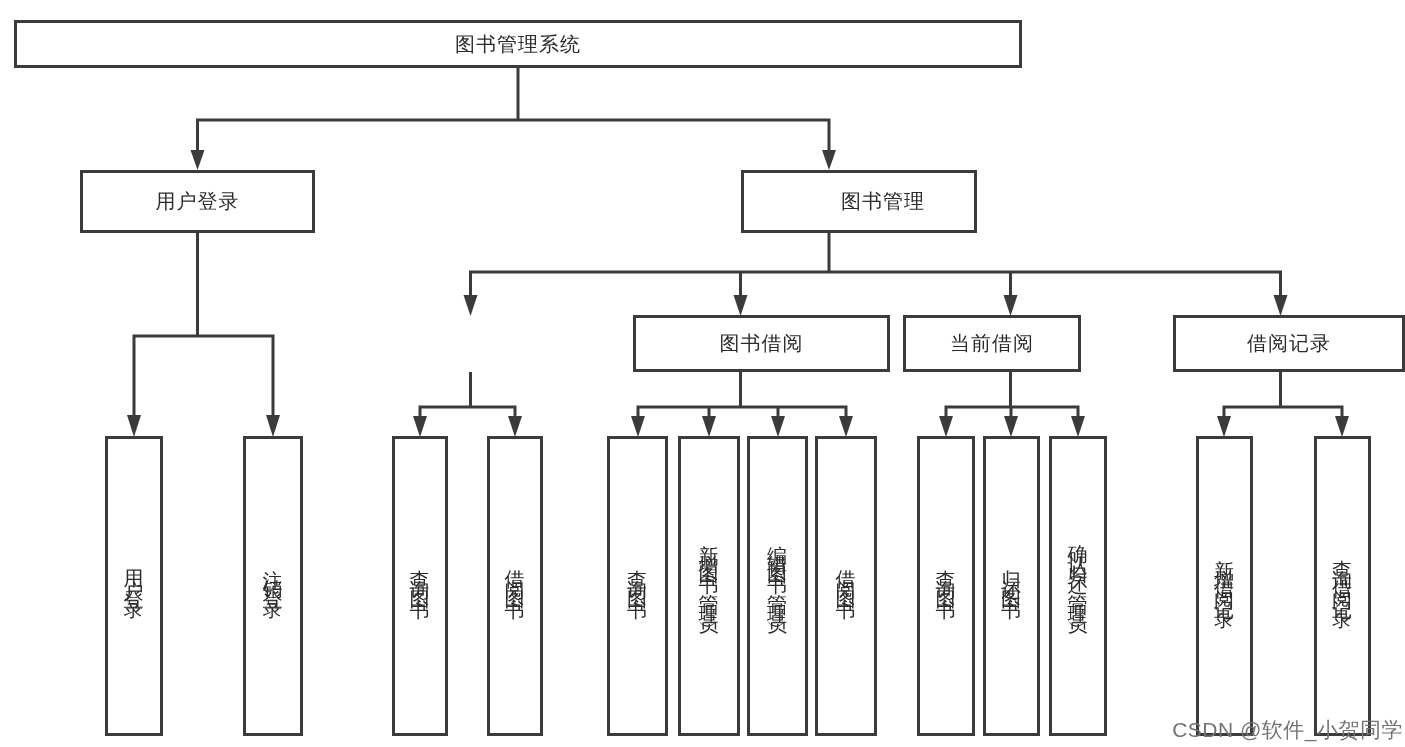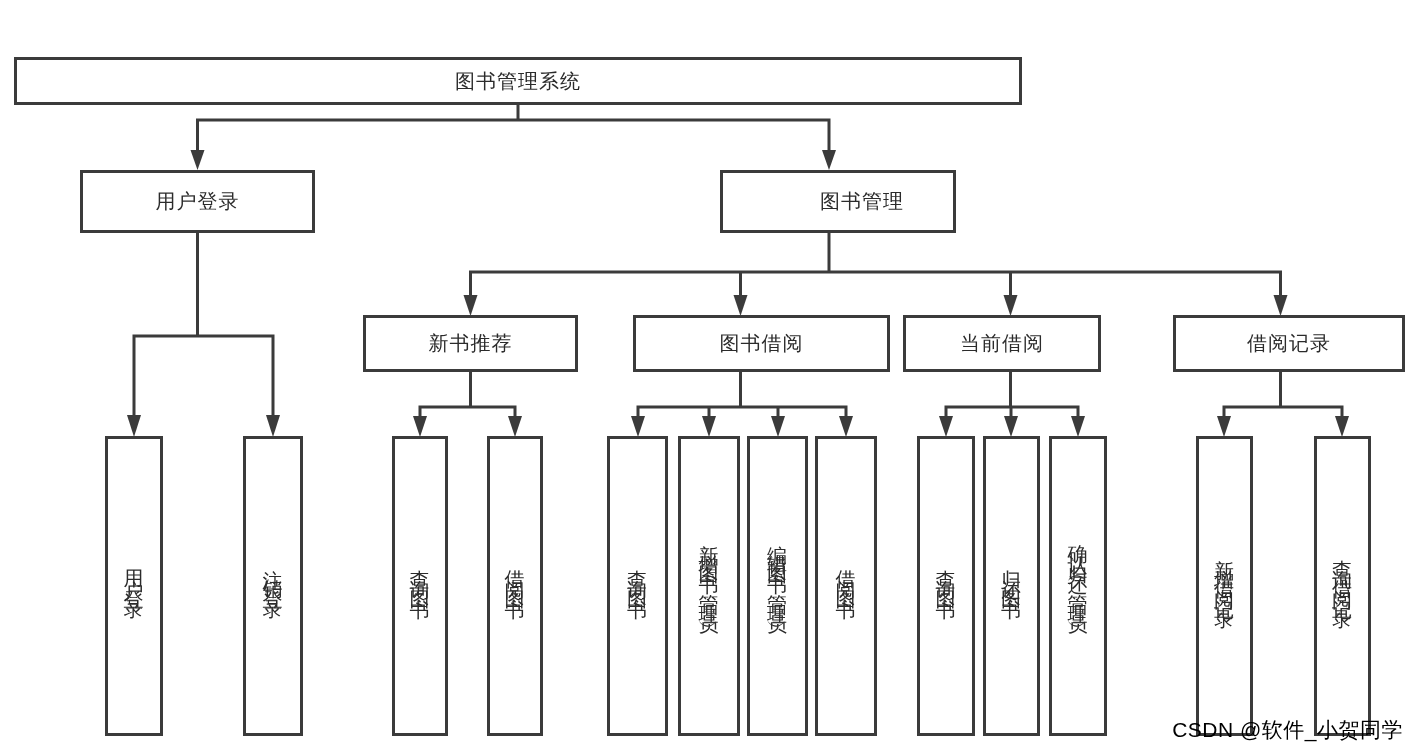--- a/index.html
+++ b/index.html
@@ -59,21 +59,21 @@
     line-height: 1;
     position: relative;
     top: -12px;
     color: #2b2b2b;
   }
   .watermark {
     position: absolute;
     right: 2px;
     bottom: 3px;
     font-size: 21px;
-    color: #000000;
+    color: #737373;
     letter-spacing: 0.5px;
     z-index: 5;
     white-space: nowrap;
   }
 </style>
 </head>
 <body>
 
 <div class="canvas">
 
@@ -132,28 +132,27 @@
     </g>
 
     <g>
       <path d="M1280.5 372 V407"></path>
       <path d="M1224 420 V407 H1342 V420"></path>
       <polygon points="1224,437 1217,416 1231,416"></polygon>
       <polygon points="1342,437 1335,416 1349,416"></polygon>
     </g>
   </svg>
 
-  <div class="box hlabel" style="left:14px; top:20px; width:1008px; height:48px;margin-top:37px;">图书管理系统</div>
+  <div class="box hlabel" style="left:14px; top:20px; width:1008px; height:48px;">图书管理系统</div>
 
   <div class="box hlabel" style="left:80px; top:170px; width:235px; height:63px;">用户登录</div>
-  <div class="box hlabel" style="left:720px; top:170px; width:236px; height:63px;padding-left:48px;">图书管理</div>
+  <div class="box hlabel" style="left:741px; top:170px; width:236px; height:63px;padding-left:48px;">图书管理</div>
 
-  <div class="box hlabel" style="left:363px; top:315px; width:215px; height:57px;">新书推荐</div>
   <div class="box hlabel" style="left:633px; top:315px; width:257px; height:57px;">图书借阅</div>
-  <div class="box hlabel" style="left:903px; top:315px; width:198px; height:57px;">当前借阅</div>
+  <div class="box hlabel" style="left:903px; top:315px; width:178px; height:57px;">当前借阅</div>
   <div class="box hlabel" style="left:1173px; top:315px; width:232px; height:57px;">借阅记录</div>
 
   <div class="box leaf" style="left:105px; top:436px; width:58px; height:300px;">
     <span>用户登录</span>
   </div>
   <div class="box leaf" style="left:243px; top:436px; width:60px; height:300px;">
     <span>注销登录</span>
   </div>
 
   <div class="box leaf" style="left:392px; top:436px; width:56px; height:300px;">

